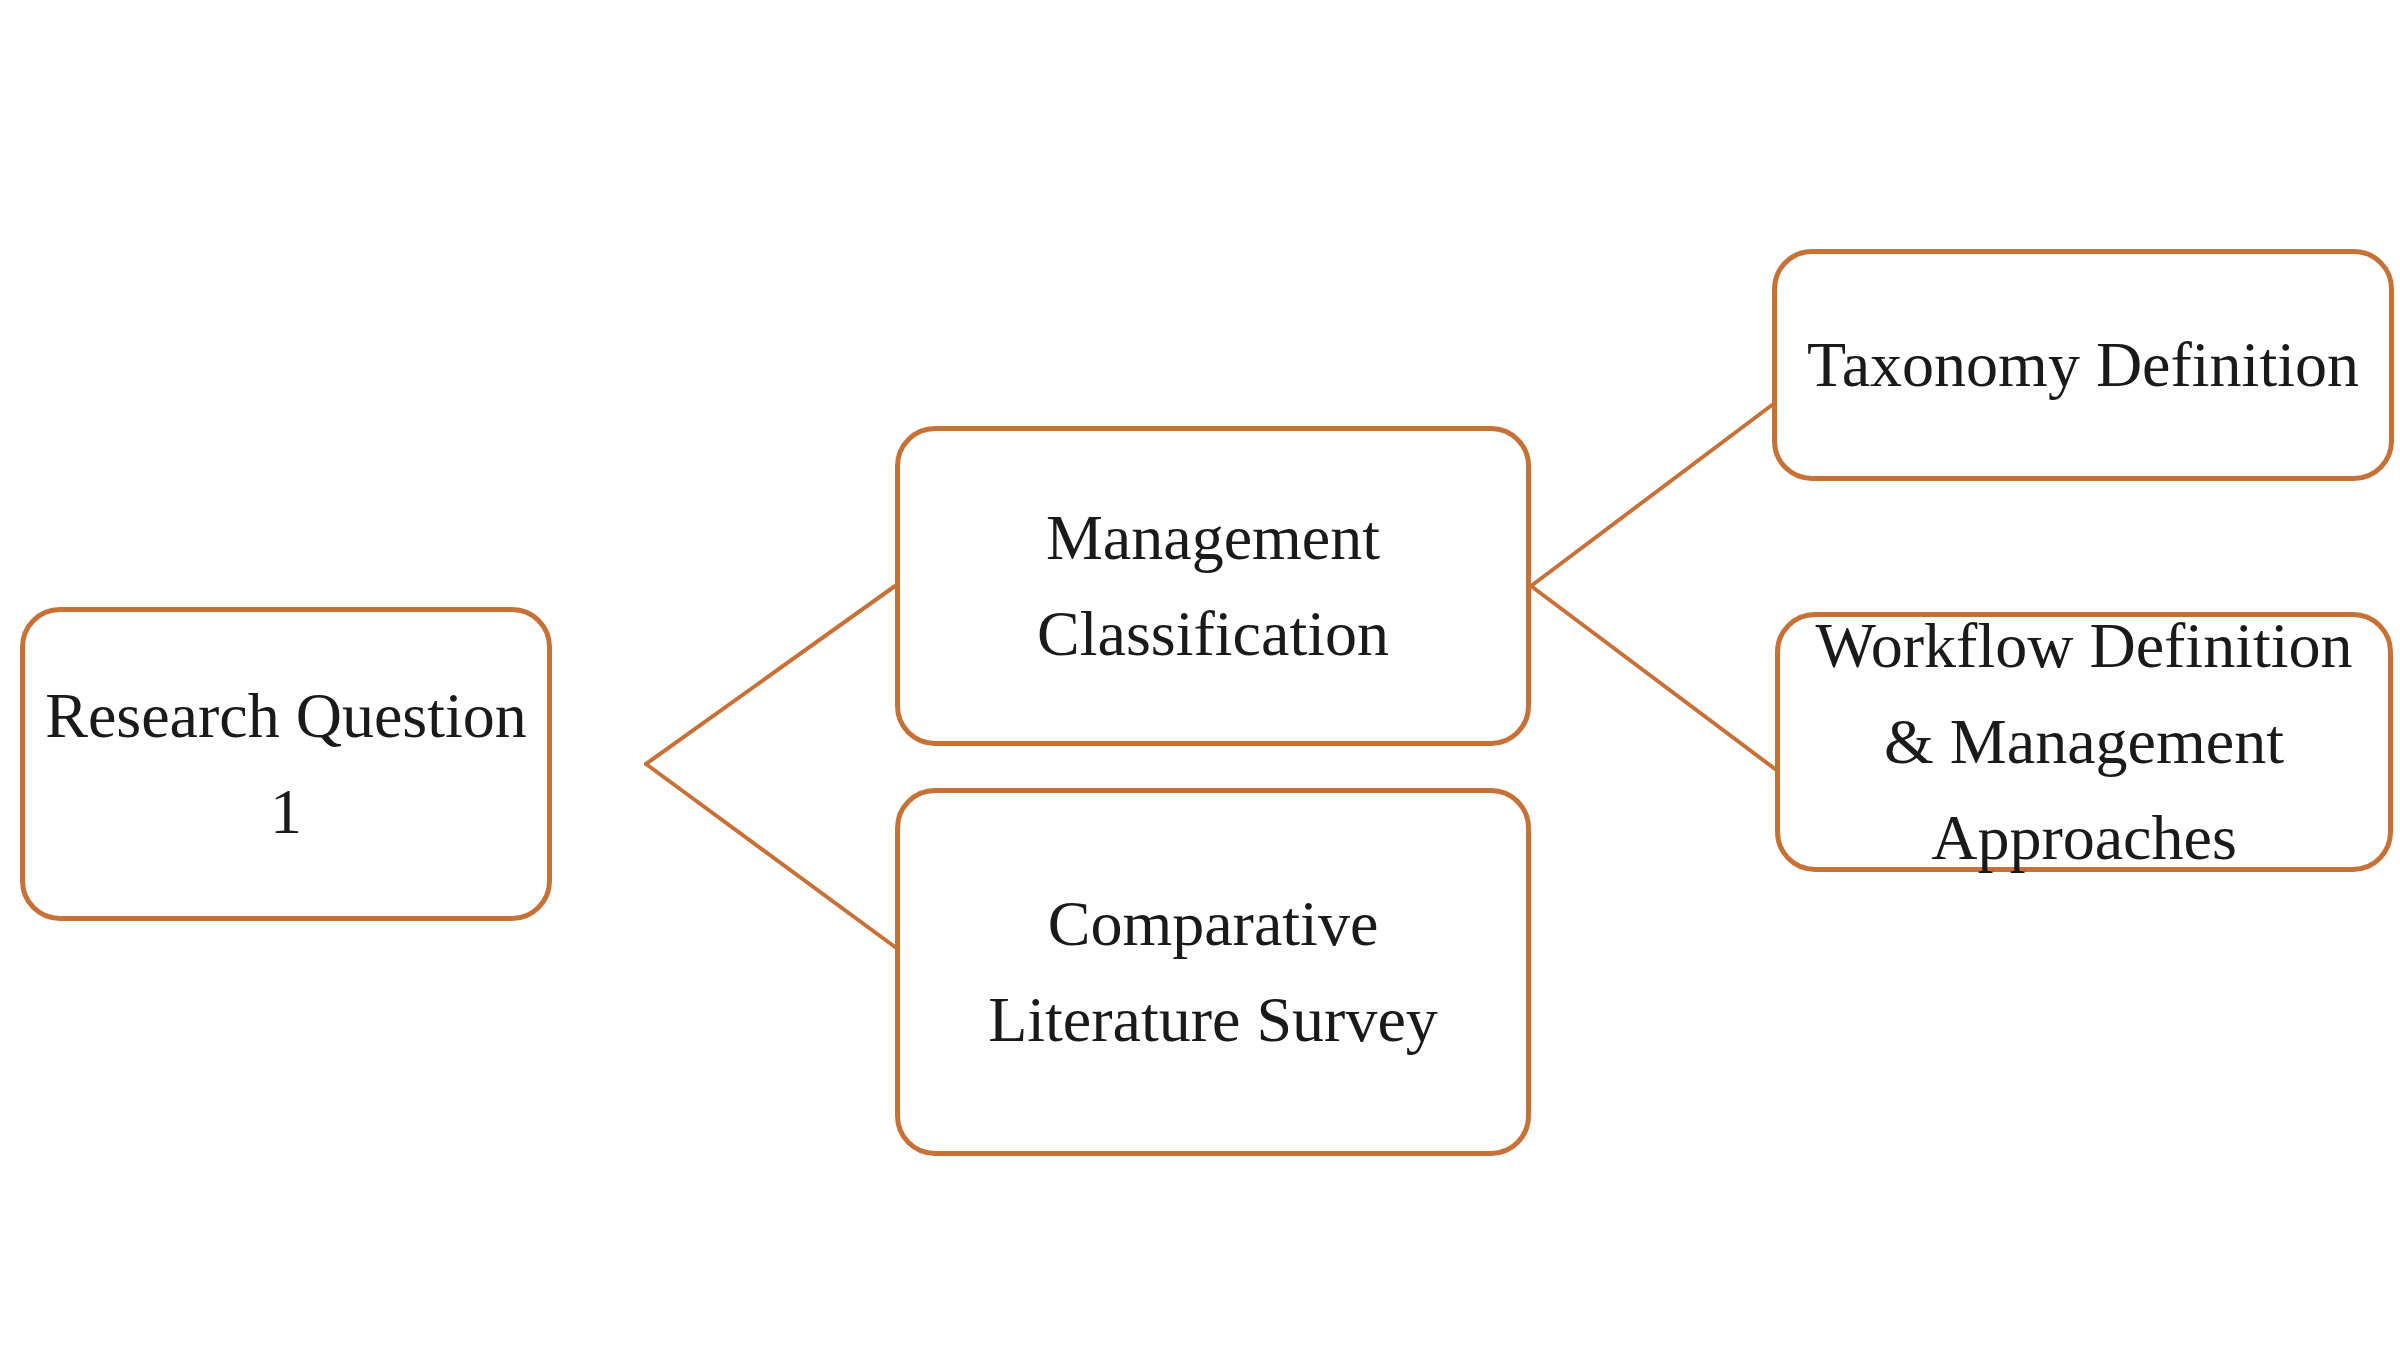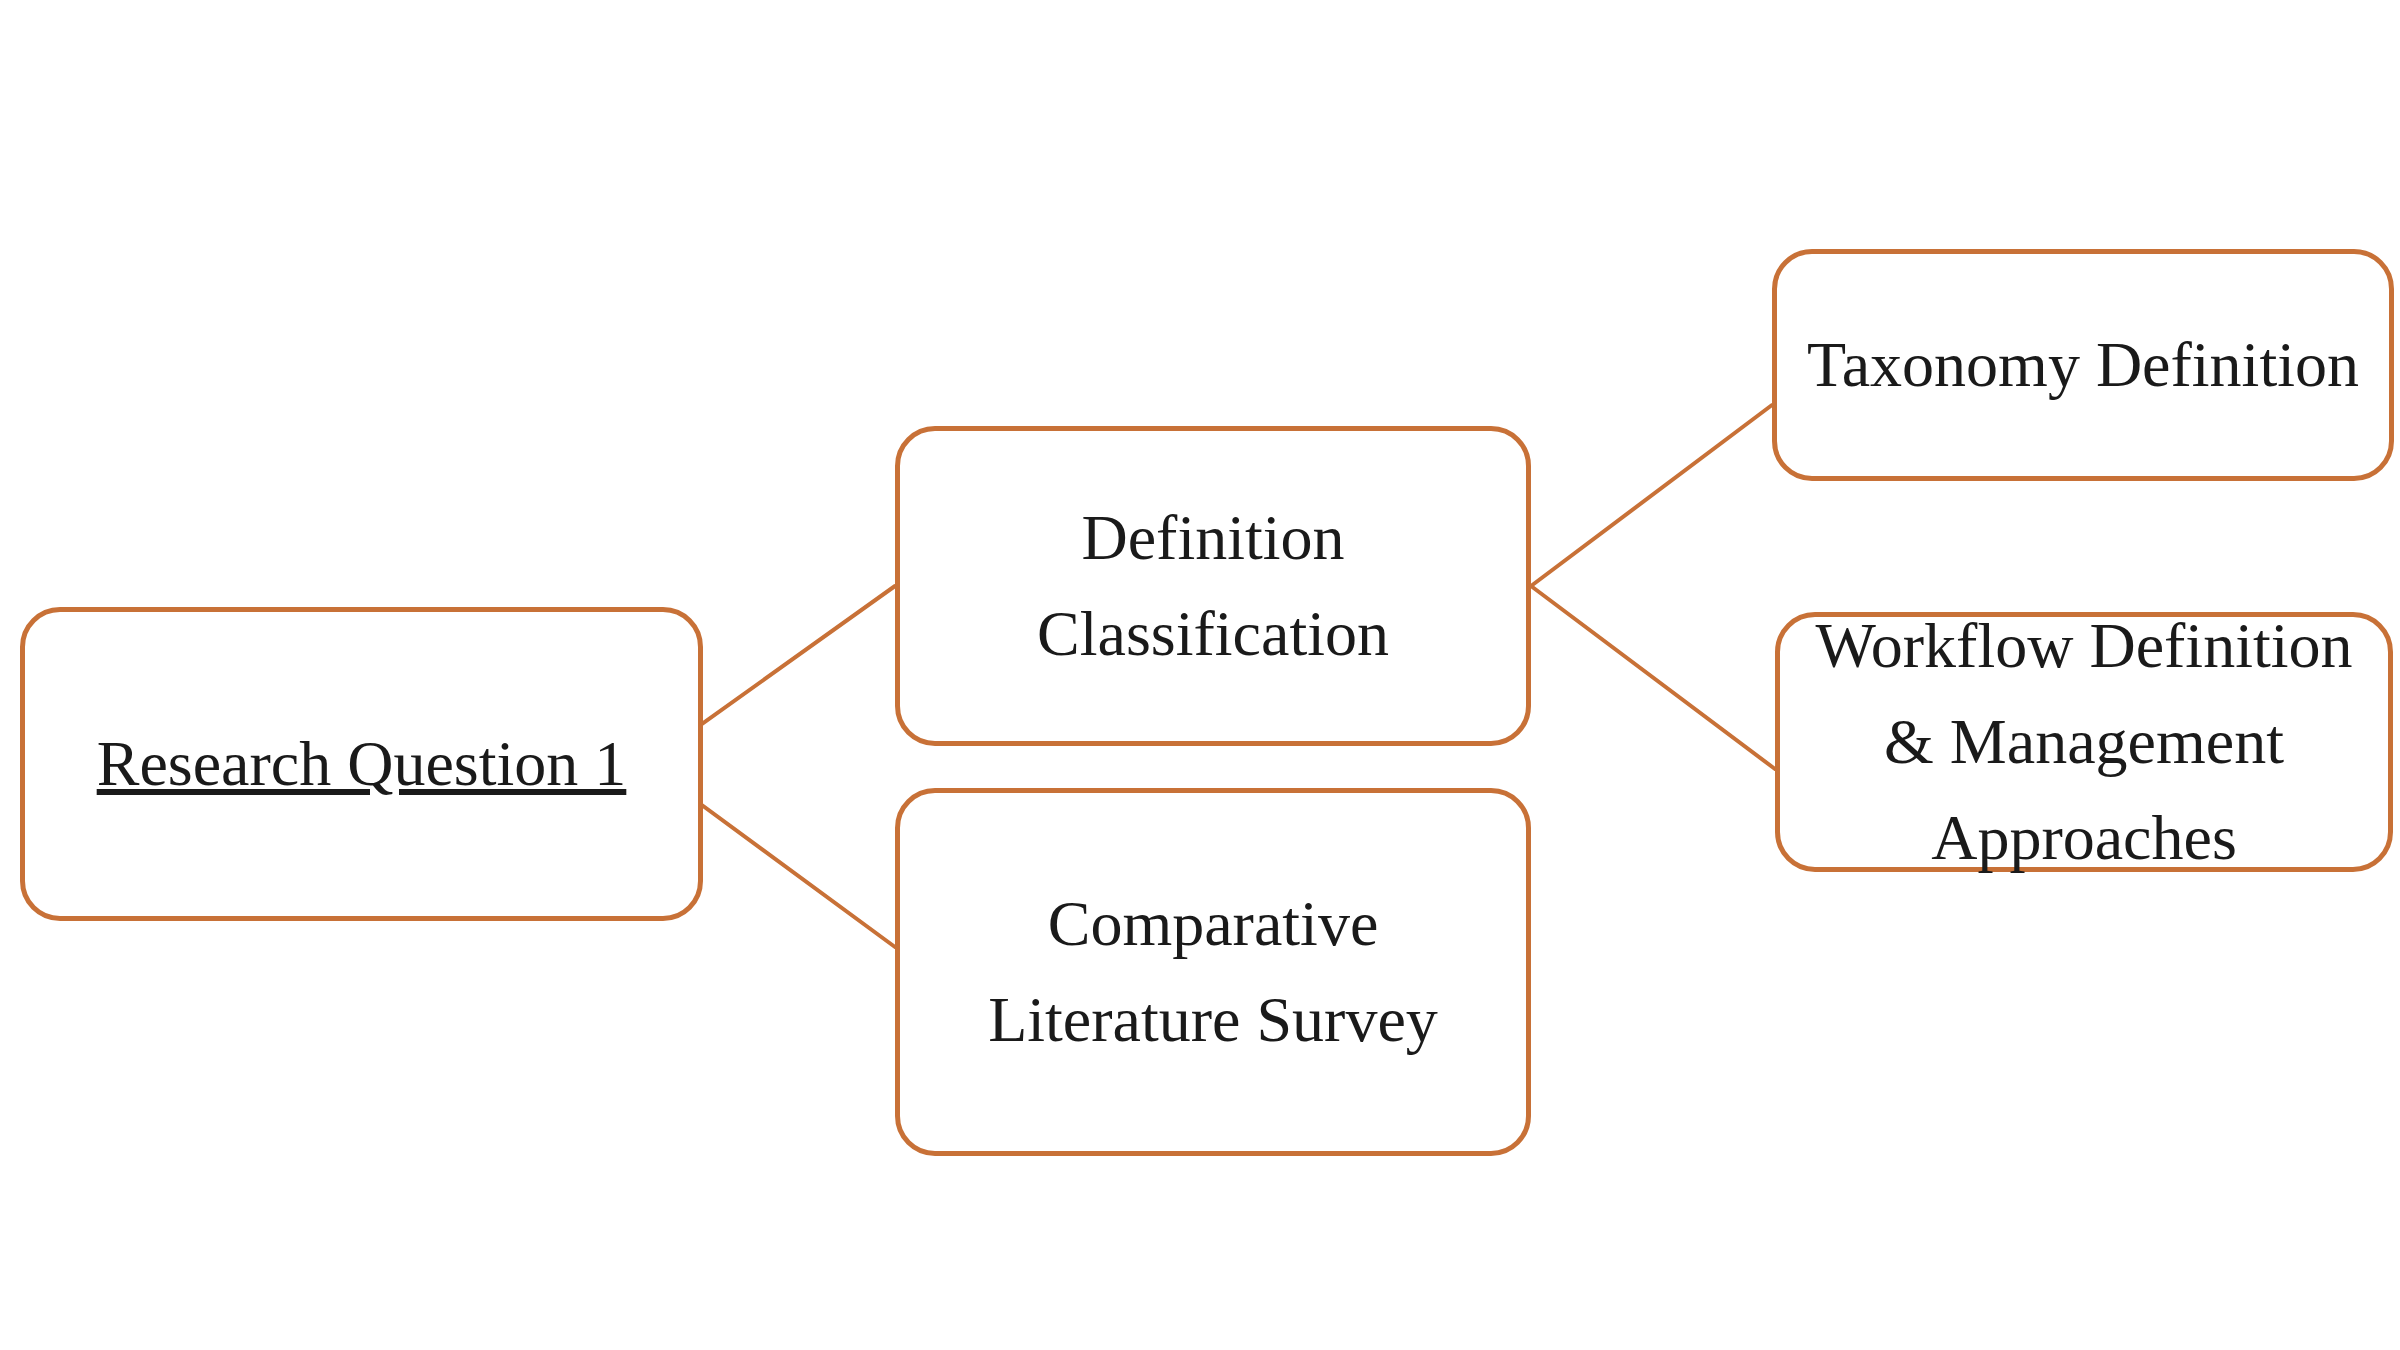--- a/index.html
+++ b/index.html
@@ -39,21 +39,21 @@
     justify-content: center;
     text-align: center;
     color: var(--text);
     font-size: 64px;
     line-height: 1.5;
   }
   .node-label {
     white-space: pre-line;
     padding: 0 10px;
   }
-  #node-research        { left: 20px;   top: 607px; width: 683px; height: 314px; text-decoration: underline; }
+  #node-research        { left: 20px;   top: 607px; width: 532px; height: 314px; }
   #node-litclass        { left: 895px;  top: 426px; width: 636px; height: 320px; }
   #node-compsurvey      { left: 895px;  top: 788px; width: 636px; height: 368px; }
   #node-taxonomy        { left: 1772px; top: 249px; width: 622px; height: 232px; }
   #node-workflow        { left: 1775px; top: 612px; width: 618px; height: 260px; }
 </style>
 </head>
 <body>
 
 <div class="canvas">
 
@@ -62,21 +62,21 @@
     <line class="edge" x1="646" y1="764" x2="895" y2="947"></line>
     <line class="edge" x1="1531" y1="586" x2="1772" y2="405"></line>
     <line class="edge" x1="1531" y1="586" x2="1775" y2="769"></line>
   </svg>
 
   <div class="node" id="node-research">
     <span class="node-label">Research Question 1</span>
   </div>
 
   <div class="node" id="node-litclass">
-    <span class="node-label">Definition
+    <span class="node-label">Management
 Classification</span>
   </div>
 
   <div class="node" id="node-compsurvey">
     <span class="node-label">Comparative
 Literature Survey</span>
   </div>
 
   <div class="node" id="node-taxonomy">
     <span class="node-label">Taxonomy Definition</span>

